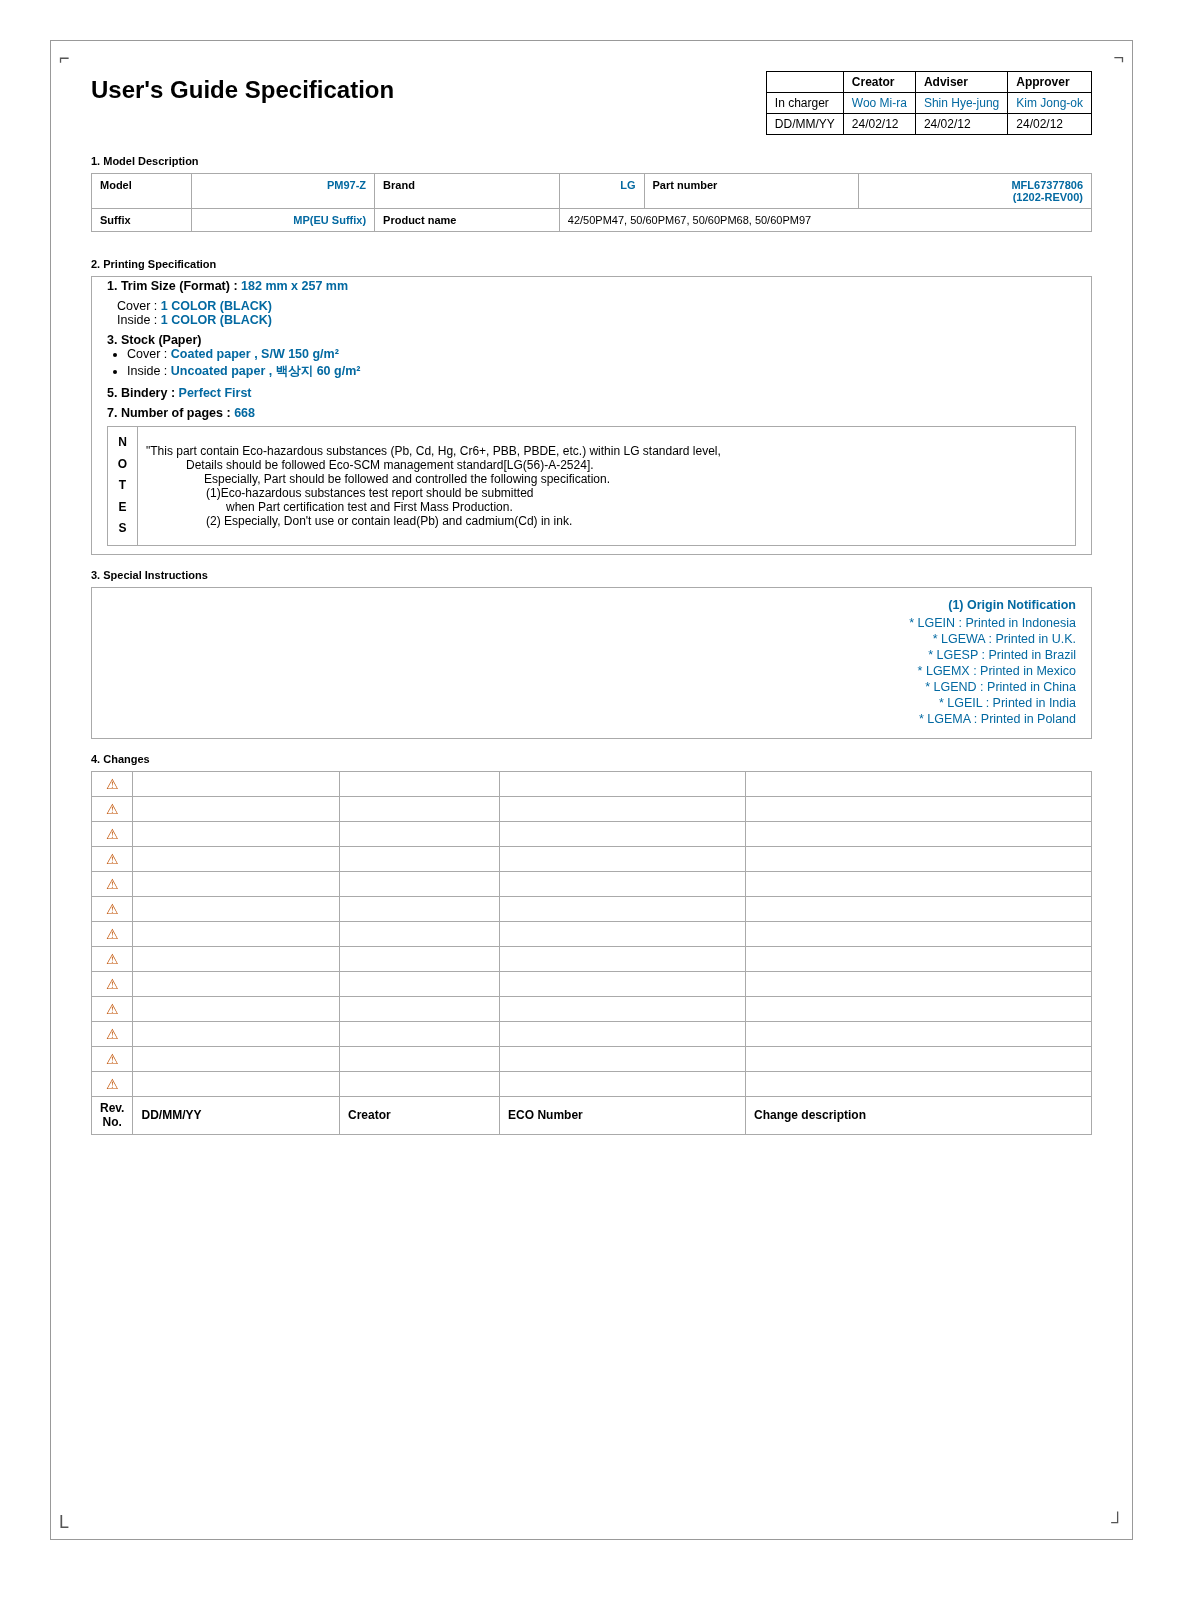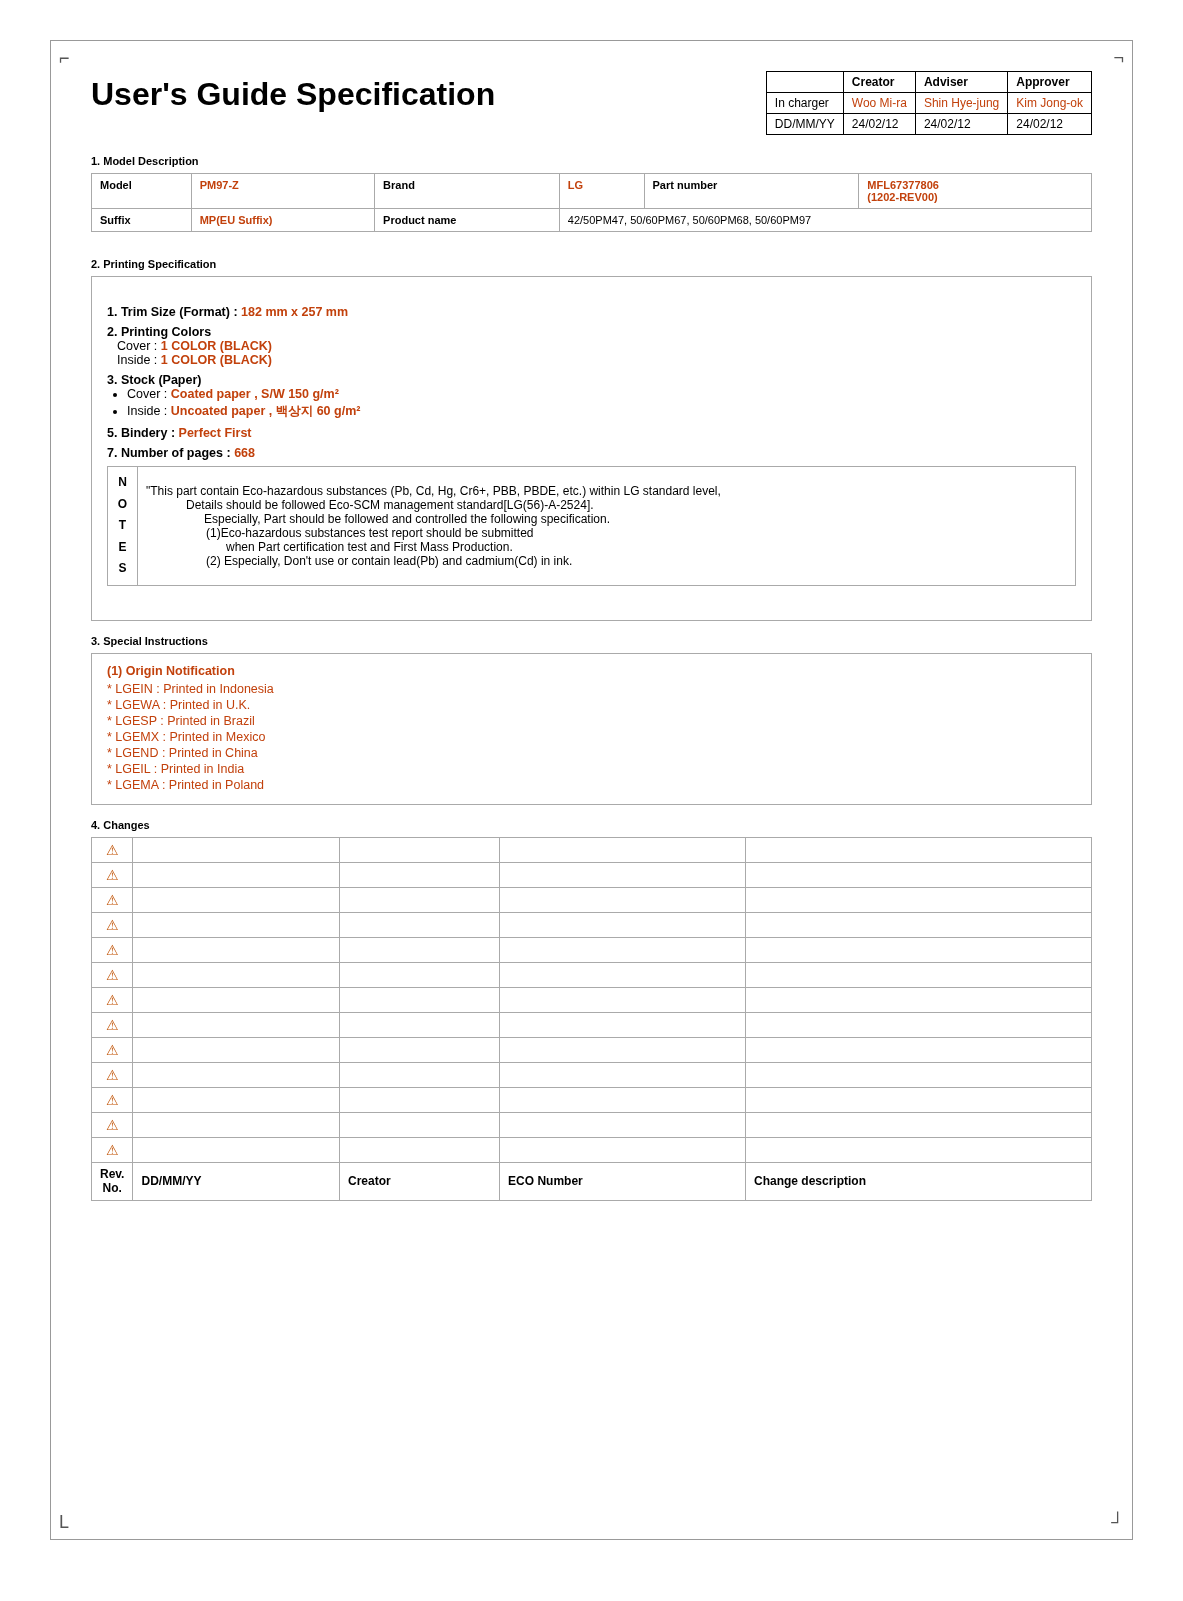--- a/index.html
+++ b/index.html
@@ -12,36 +12,36 @@
       max-width: 1183px;
     }
 
     
     .header-row {
       display: flex;
       align-items: flex-start;
       margin-bottom: 20px;
     }
     .main-title {
-      font-size: 32px;
+      font-size: 24px;
       font-weight: bold;
       flex: 1;
       padding-top: 5px;
     }
     .approval-table {
       border-collapse: collapse;
       font-size: 12px;
       margin-left: 20px;
     }
     .approval-table td, .approval-table th {
       border: 1px solid #000;
       padding: 3px 8px;
       white-space: nowrap;
     }
-    .blue { color: #c2410c; }
+    .blue { color: #0369a1; text-align: right; }
     .bold { font-weight: bold; }
 
     
     .section-title {
       font-weight: bold;
       font-size: 11px;
       margin: 14px 0 6px 0;
     }
 
     
@@ -53,21 +53,21 @@
     }
     .model-table td, .model-table th {
       border: 1px solid #aaa;
       padding: 5px 8px;
       vertical-align: top;
     }
 
     
     .spec-box {
       border: 1px solid #aaa;
-      padding: 28px 15px;
+      padding: 2px 15px;
       margin-bottom: 10px;
       font-size: 12.5px;
     }
     .spec-box .spec-item {
       margin-bottom: 6px;
     }
     .spec-box .spec-item .spec-label {
       font-weight: bold;
     }
     .spec-box ul {
@@ -221,21 +221,20 @@
   </tbody>
     </table>
 
   <div class="section-title">2. Printing Specification</div>
   <div class="spec-box">
     <div class="spec-item">
       <span class="spec-label">1. Trim Size (Format) :</span>
       <span class="blue bold">182 mm x 257 mm</span>
     </div>
     <div class="spec-item">
-      <div><span class="spec-label">2. Printing Colors</span></div>
       <div style="margin-left:10px;">
         <span>Cover :</span>
         <span class="blue bold">1 COLOR (BLACK)</span>
       </div>
       <div style="margin-left:10px;">
         <span>Inside :</span>
         <span class="blue bold">1 COLOR (BLACK)</span>
       </div>
     </div>
     <div class="spec-item">

